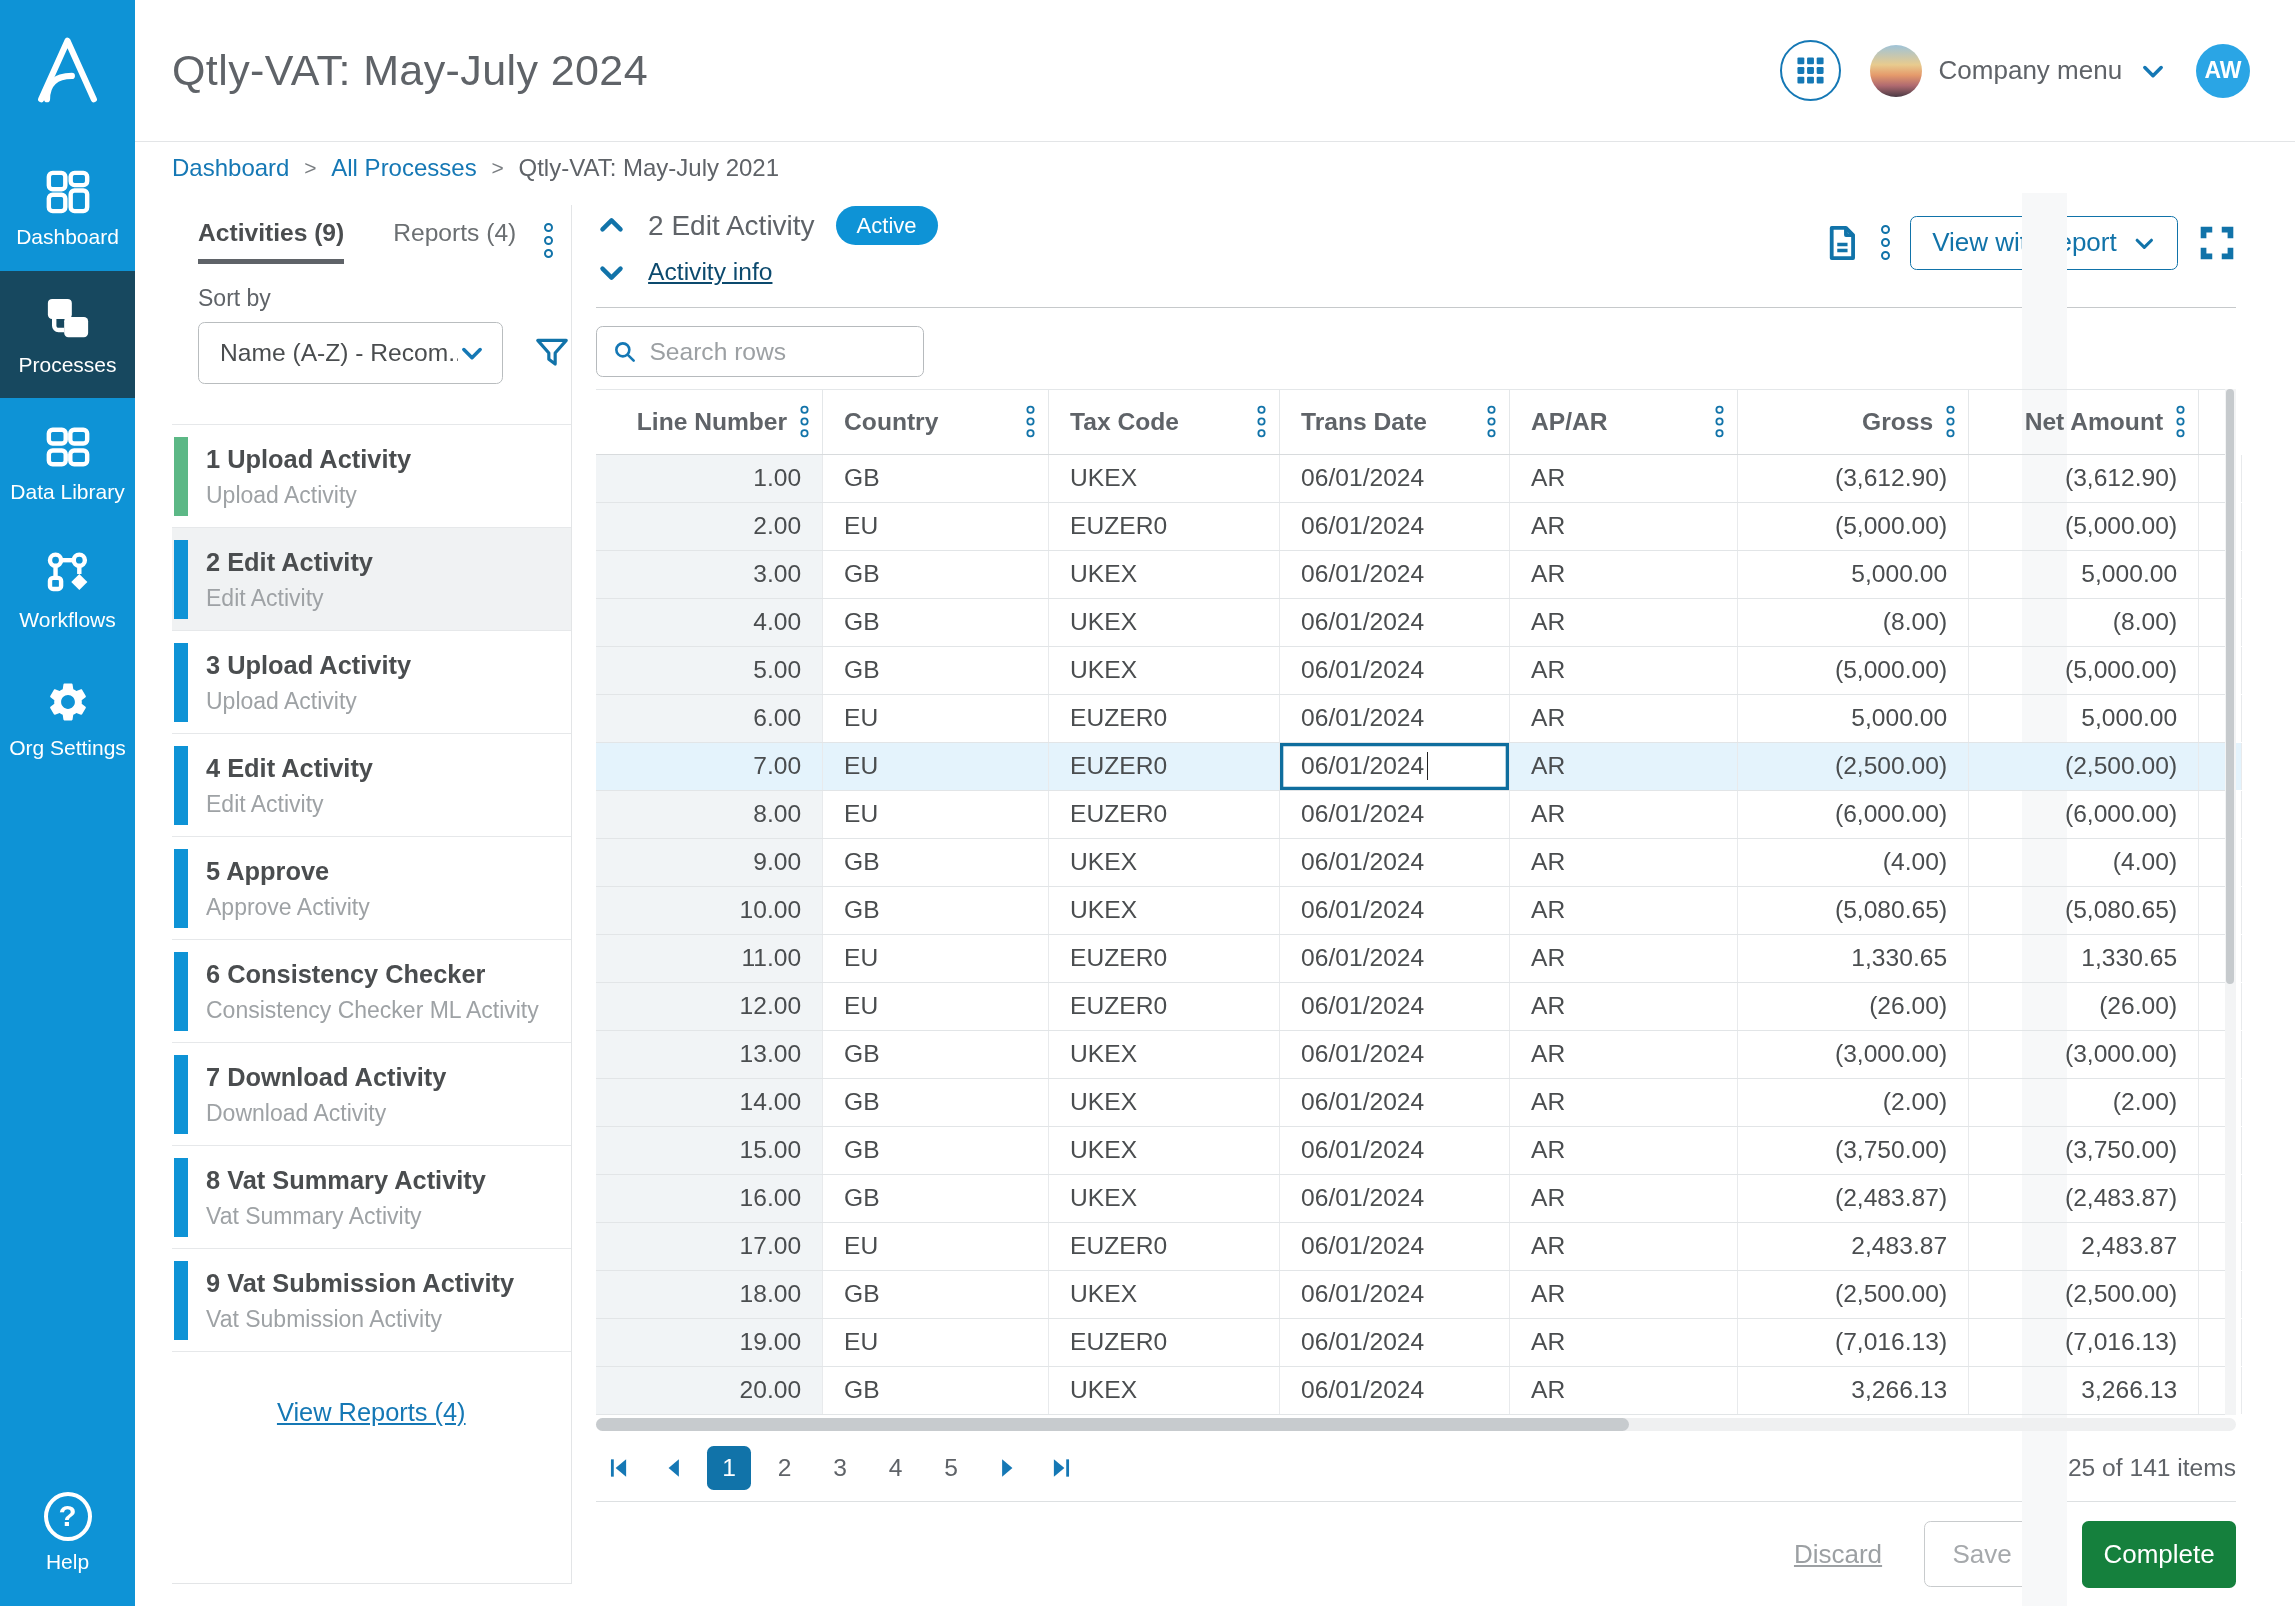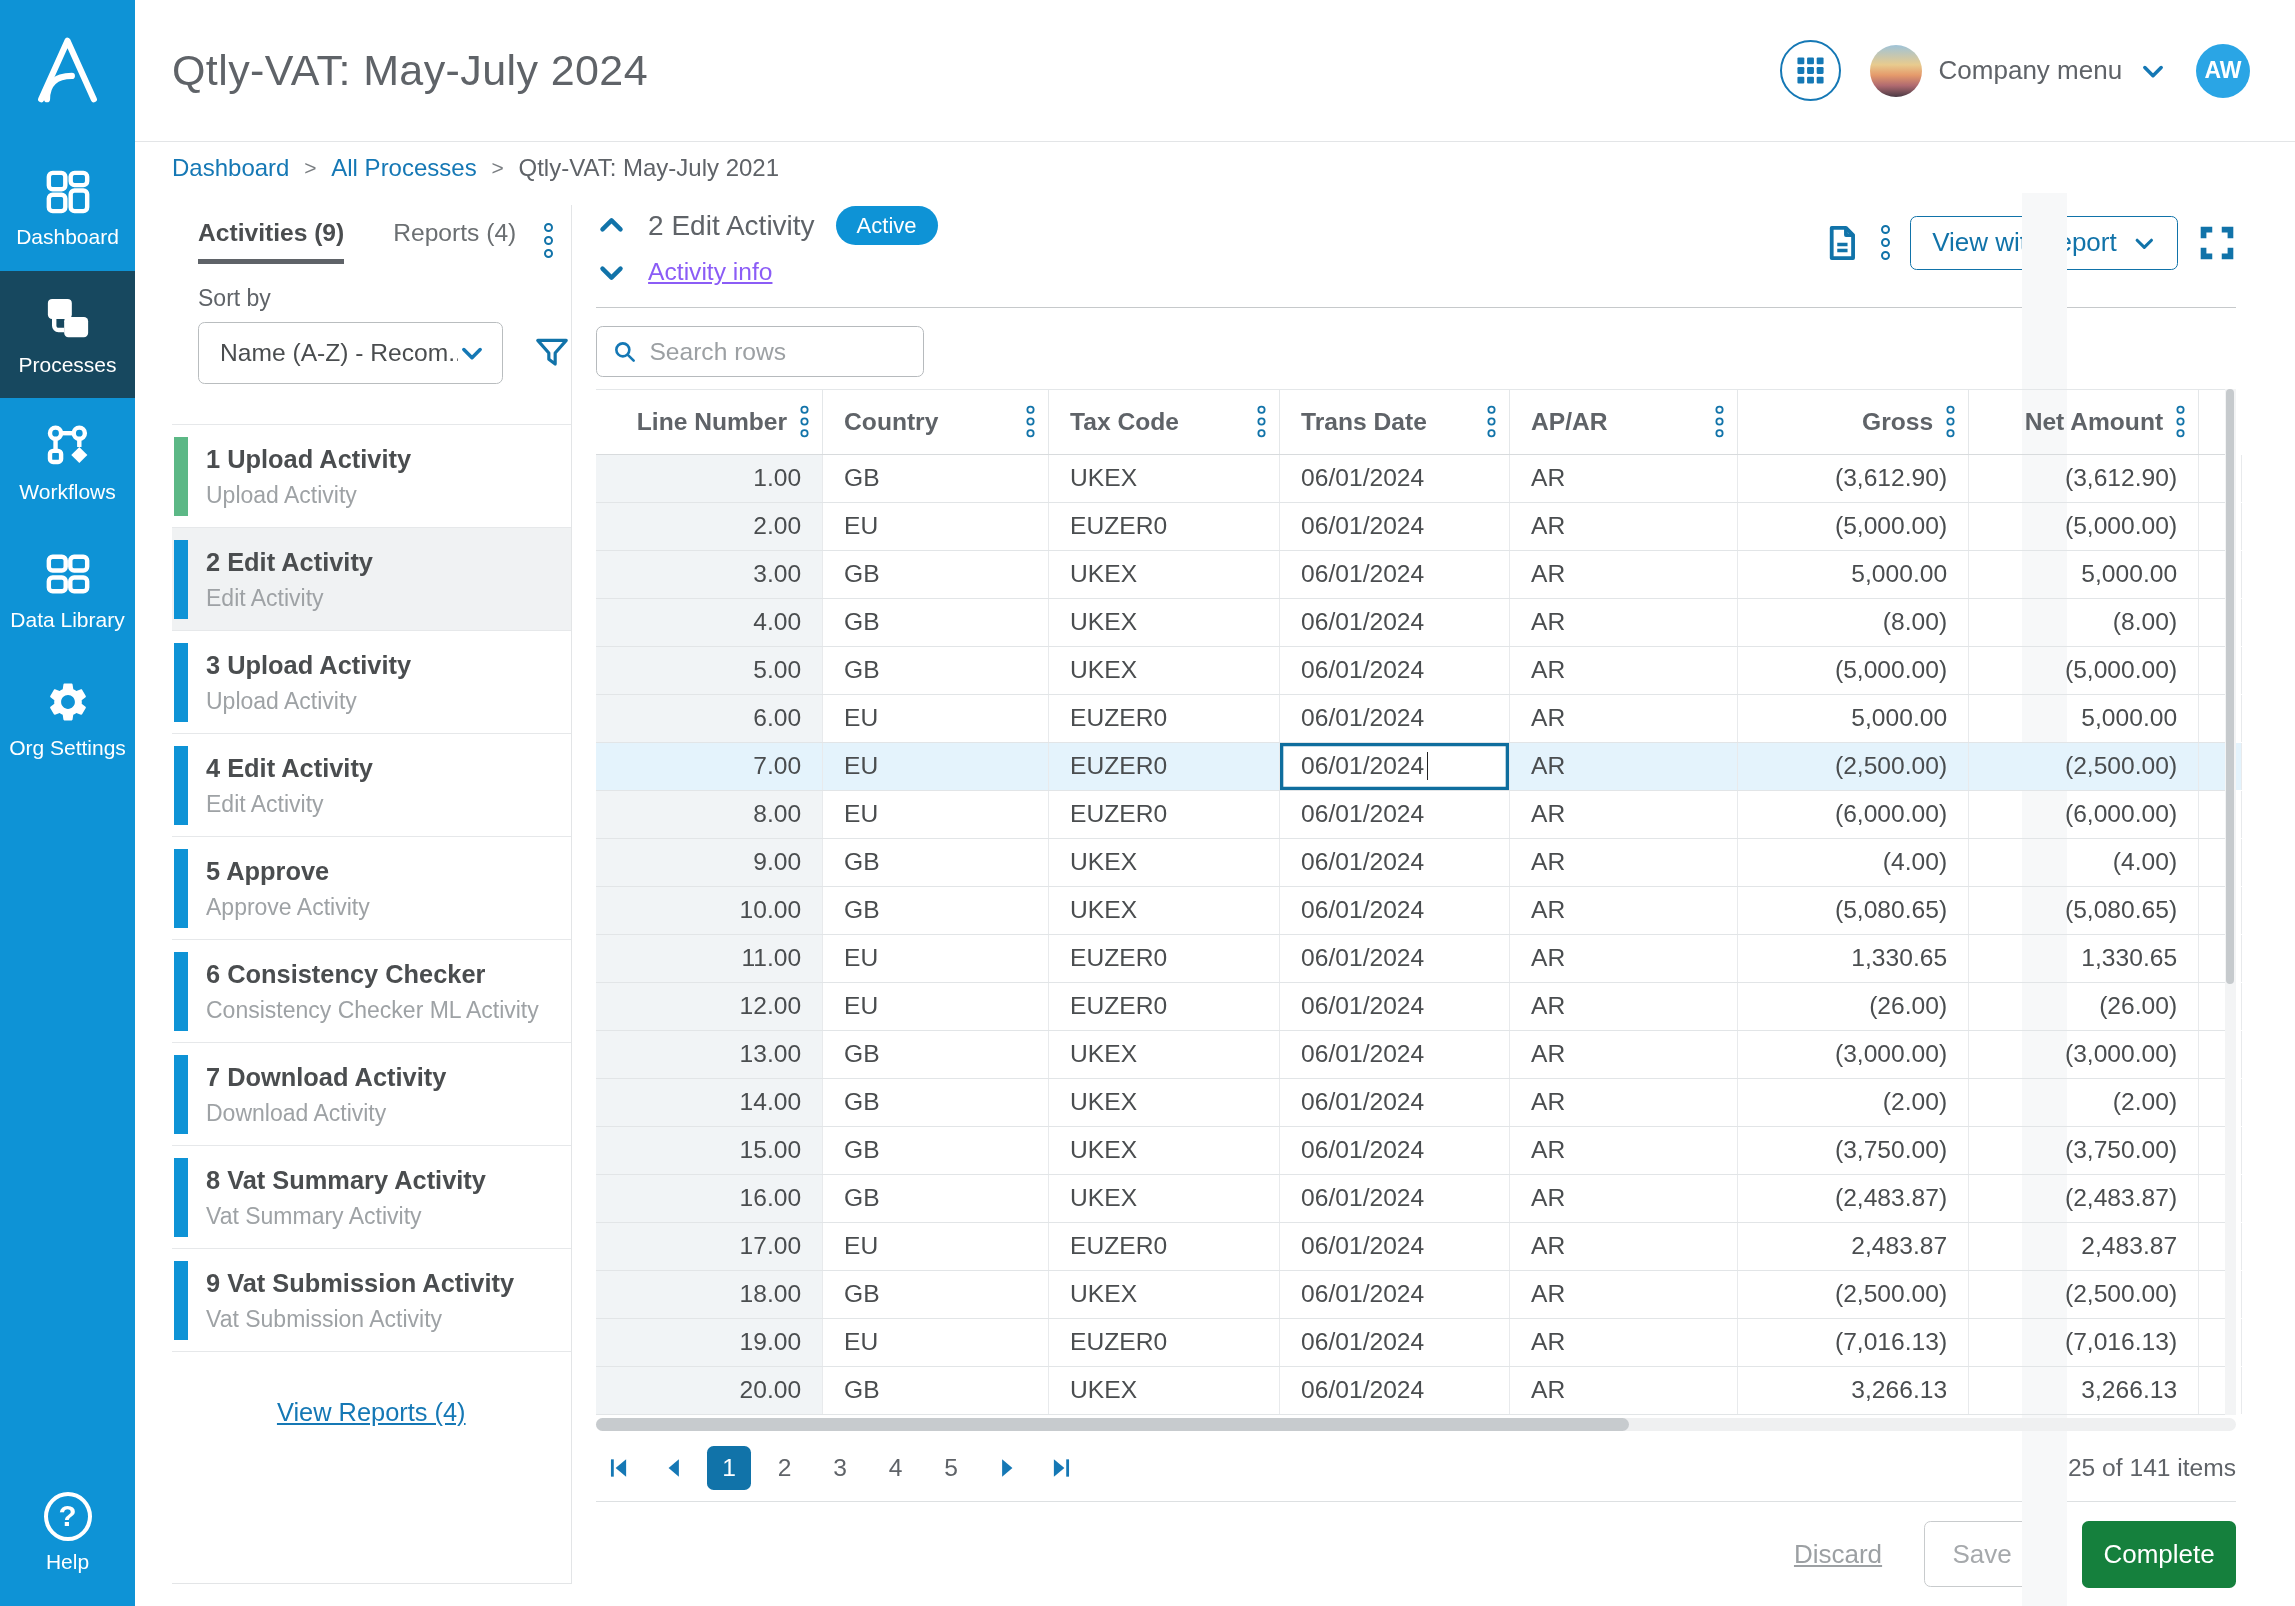--- a/index.html
+++ b/index.html
@@ -81,21 +81,21 @@
   .main { margin-left:24.6px; width:1640px; display:flex; flex-direction:column; }
   .act-header { padding-top:13px; height:115px; border-bottom:1.6px solid #C6C9CB;
     display:flex; align-items:flex-start; }
   .act-header-left { display:flex; flex-direction:column; gap:11.5px; }
   .hdr-line { display:flex; align-items:center; gap:21px; }
   .chev-btn { width:31px; height:31px; cursor:pointer; display:flex; }
   .chev-btn svg { width:31px; height:31px; }
   .act-hdr-title { font-size:28px; color:#5F6368; }
   .badge { background:#0E93D6; color:#fff; font-size:22px; height:39px; padding:0 21px;
     border-radius:19.7px; display:flex; align-items:center; }
-  .info-link { font-size:24.6px; color:#8b5cf6; text-decoration:underline; cursor:pointer; }
+  .info-link { font-size:24.6px; color:#0c4a6e; text-decoration:underline; cursor:pointer; }
   .act-header-right { margin-left:auto; display:flex; align-items:center; gap:20px; padding-top:9.8px; }
   .icon-btn { cursor:pointer; display:flex; }
   .icon-btn svg { width:38px; height:38px; }
   .view-report-btn { height:54px; border:1.6px solid #1173A9; border-radius:6.6px; display:flex;
     align-items:center; gap:14.8px; padding:0 21px; color:#1173A9; font-size:26px; cursor:pointer; }
   .view-report-btn svg { width:24.6px; height:24.6px; }
 
   .toolbar { margin:18px 0 11.5px; }
   .search-box { width:328px; height:51px; border:1.6px solid #B6BABD; border-radius:6.6px;
     display:flex; align-items:center; padding:0 14.8px; gap:11.5px; background:#fff; }
@@ -173,42 +173,42 @@
           <svg viewBox="0 0 24 24">
             <rect x="1.5" y="1.5" width="12.5" height="10.5" rx="2.2" fill="#fff"></rect>
             <path d="M4.8 12 V15.5 a2.2 2.2 0 0 0 2.2 2.2 H10" fill="none" stroke="#fff" stroke-width="2.3"></path>
             <rect x="10" y="11" width="12.5" height="10.5" rx="2.2" fill="#fff"></rect>
           </svg>
         </span>
         <span class="nav-label">Processes</span>
       </div>
       <div class="nav-item">
         <span class="nav-icon">
+          <svg viewBox="0 0 24 24" fill="none" stroke="#fff" stroke-width="2.3">
+            <rect x="2" y="3" width="8.8" height="7.2" rx="2"></rect>
+            <rect x="13.2" y="3" width="8.8" height="7.2" rx="2"></rect>
+            <rect x="2" y="13.8" width="8.8" height="7.2" rx="2"></rect>
+            <rect x="13.2" y="13.8" width="8.8" height="7.2" rx="2"></rect>
+          </svg>
+        </span>
+        <span class="nav-label">Data Library</span>
+      </div>
+      <div class="nav-item">
+        <span class="nav-icon">
           <svg viewBox="0 0 24 24" fill="none" stroke="#fff" stroke-width="2.3" stroke-linejoin="round">
             <circle cx="5.5" cy="4.8" r="2.9"></circle>
             <path d="M5.5 7.7 V14"></path>
             <rect x="2.6" y="14" width="5.8" height="5.8" rx="1.6"></rect>
             <path d="M8.4 4.8 H15"></path>
             <circle cx="17.9" cy="4.8" r="2.9"></circle>
             <path d="M17.9 7.7 V12"></path>
             <path d="M17.9 12 l4.2 4.2 -4.2 4.2 -4.2 -4.2 Z" fill="#fff" stroke="none"></path>
           </svg>
         </span>
         <span class="nav-label">Workflows</span>
-      </div>
-      <div class="nav-item">
-        <span class="nav-icon">
-          <svg viewBox="0 0 24 24" fill="none" stroke="#fff" stroke-width="2.3">
-            <rect x="2" y="3" width="8.8" height="7.2" rx="2"></rect>
-            <rect x="13.2" y="3" width="8.8" height="7.2" rx="2"></rect>
-            <rect x="2" y="13.8" width="8.8" height="7.2" rx="2"></rect>
-            <rect x="13.2" y="13.8" width="8.8" height="7.2" rx="2"></rect>
-          </svg>
-        </span>
-        <span class="nav-label">Data Library</span>
       </div>
       <div class="nav-item">
         <span class="nav-icon">
           <svg viewBox="0 0 24 24" fill="#fff">
             <path d="M19.14,12.94c0.04-0.3,0.06-0.61,0.06-0.94c0-0.32-0.02-0.64-0.07-0.94l2.03-1.58c0.18-0.14,0.23-0.41,0.12-0.61l-1.92-3.32c-0.12-0.22-0.37-0.29-0.59-0.22l-2.39,0.96c-0.5-0.38-1.03-0.7-1.62-0.94L14.4,2.81c-0.04-0.24-0.24-0.41-0.48-0.41h-3.84c-0.24,0-0.43,0.17-0.47,0.41L9.25,5.35C8.66,5.59,8.12,5.92,7.63,6.29L5.24,5.33c-0.22-0.08-0.47,0-0.59,0.22L2.74,8.87C2.62,9.08,2.66,9.34,2.86,9.48l2.03,1.58C4.84,11.36,4.8,11.69,4.8,12s0.02,0.64,0.07,0.94l-2.03,1.58c-0.18,0.14-0.23,0.41-0.12,0.61l1.92,3.32c0.12,0.22,0.37,0.29,0.59,0.22l2.39-0.96c0.5,0.38,1.03,0.7,1.62,0.94l0.36,2.54c0.05,0.24,0.24,0.41,0.48,0.41h3.84c0.24,0,0.44-0.17,0.47-0.41l0.36-2.54c0.59-0.24,1.13-0.56,1.62-0.94l2.39,0.96c0.22,0.08,0.47,0,0.59-0.22l1.92-3.32c0.12-0.22,0.07-0.47-0.12-0.61L19.14,12.94z M12,15.6c-1.98,0-3.6-1.62-3.6-3.6s1.62-3.6,3.6-3.6s3.6,1.62,3.6,3.6S13.98,15.6,12,15.6z"></path>
           </svg>
         </span>
         <span class="nav-label">Org Settings</span>
       </div>
     </div>

